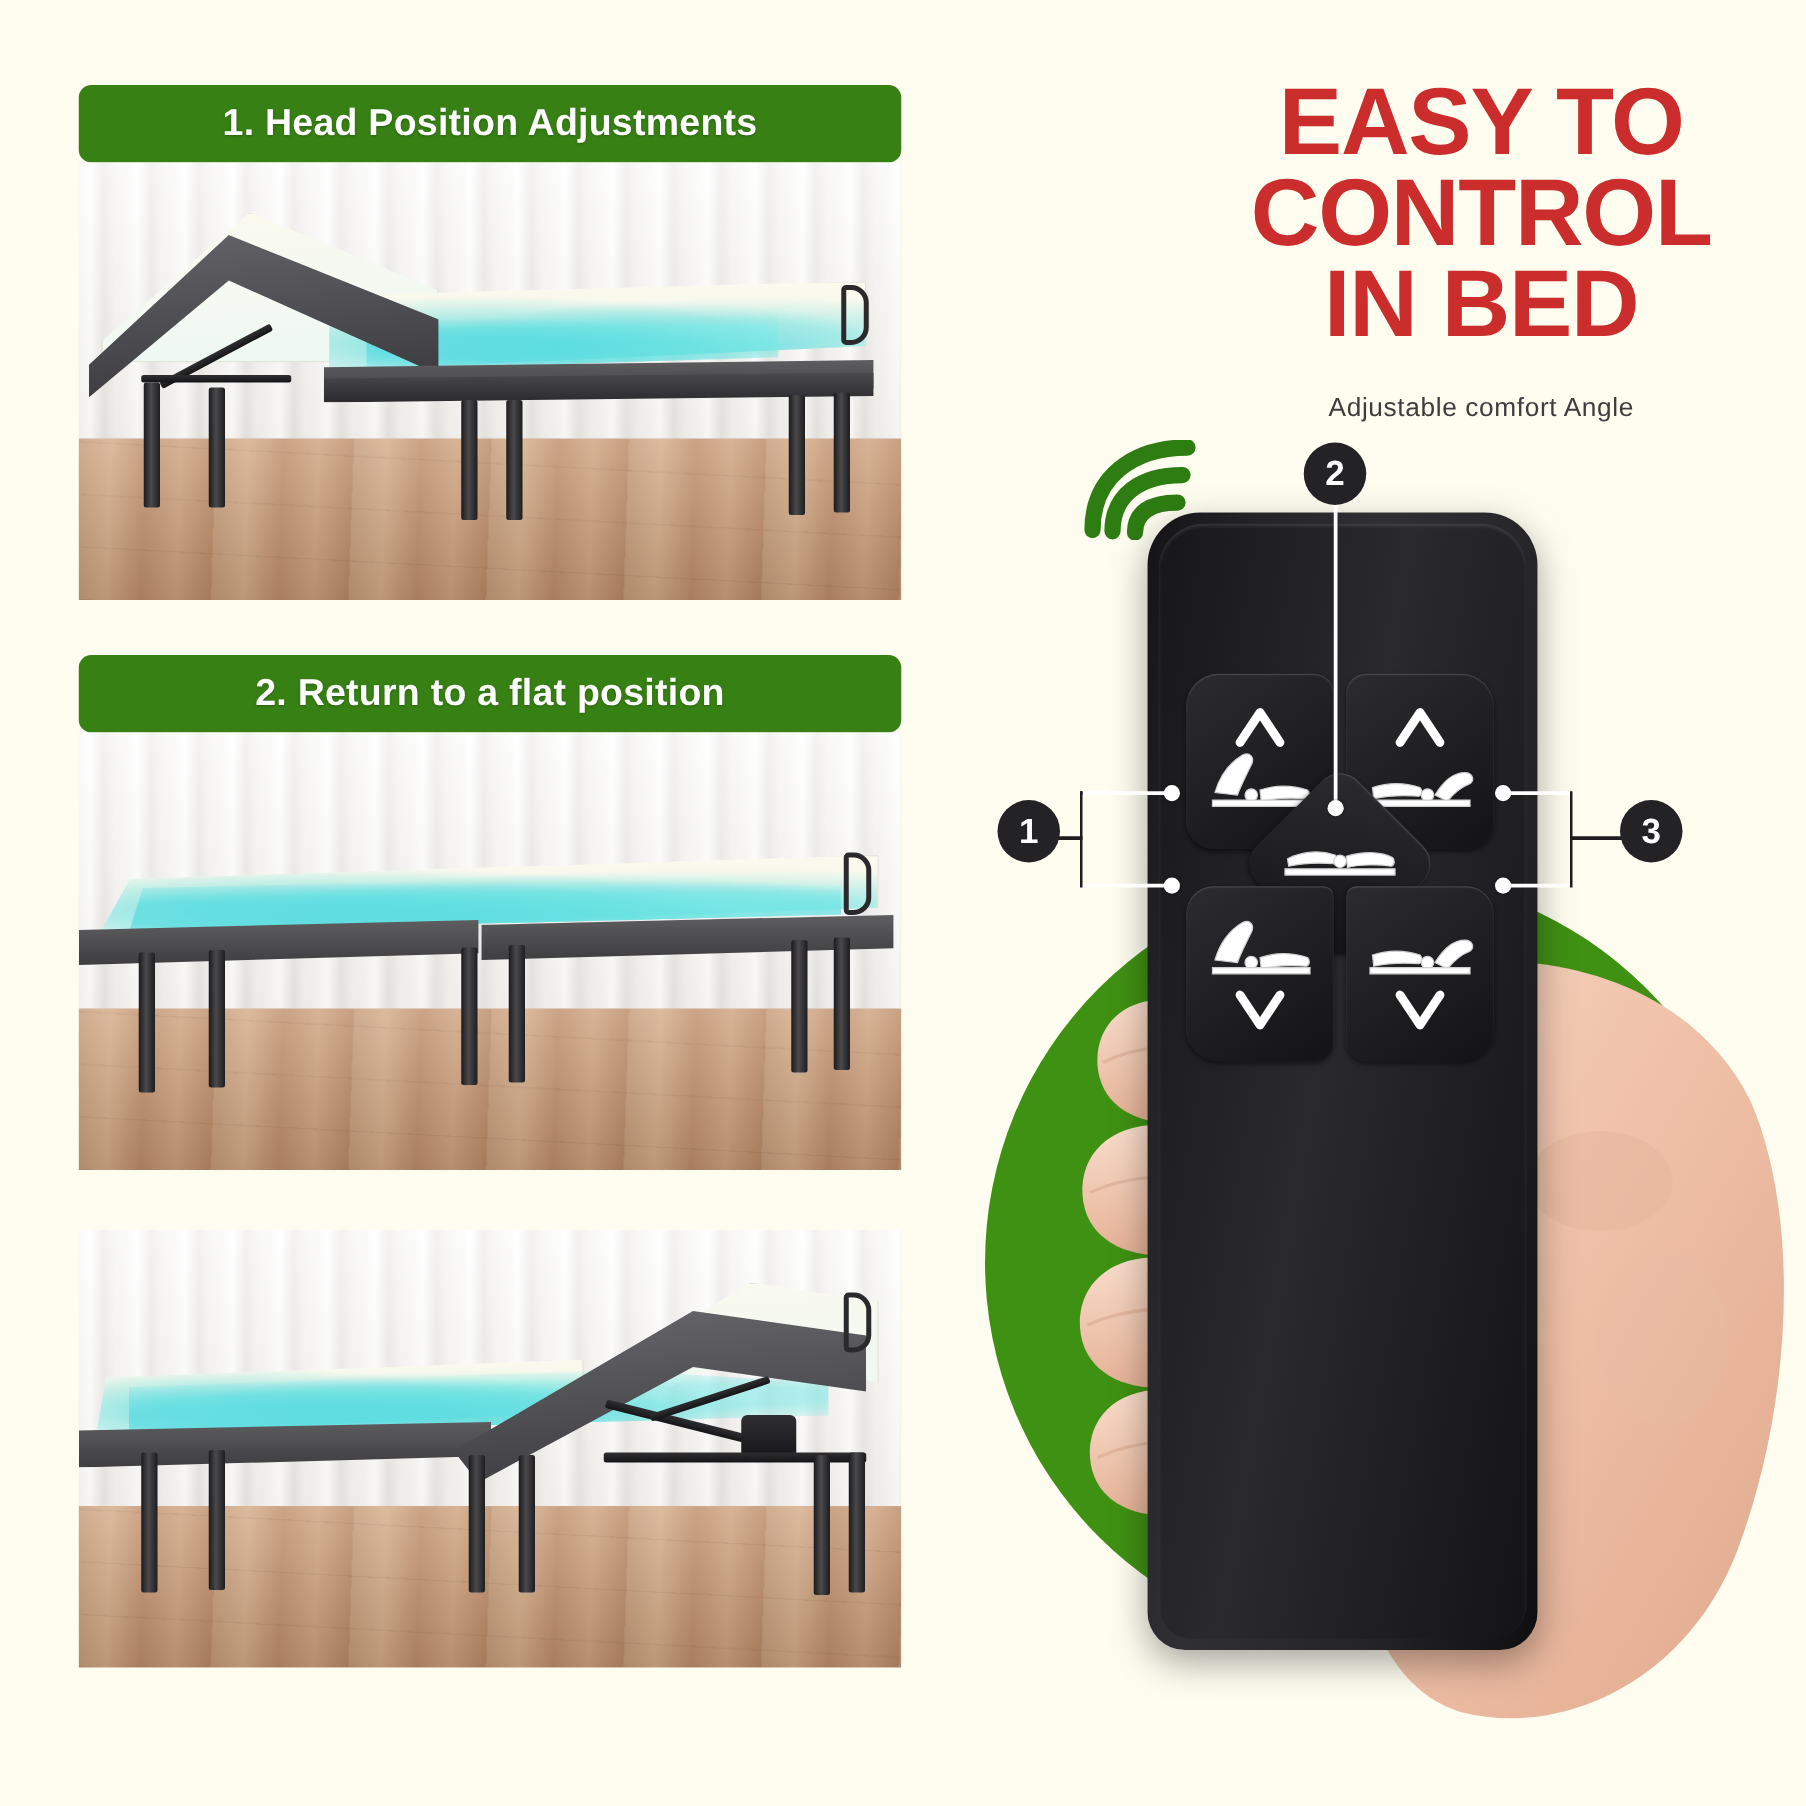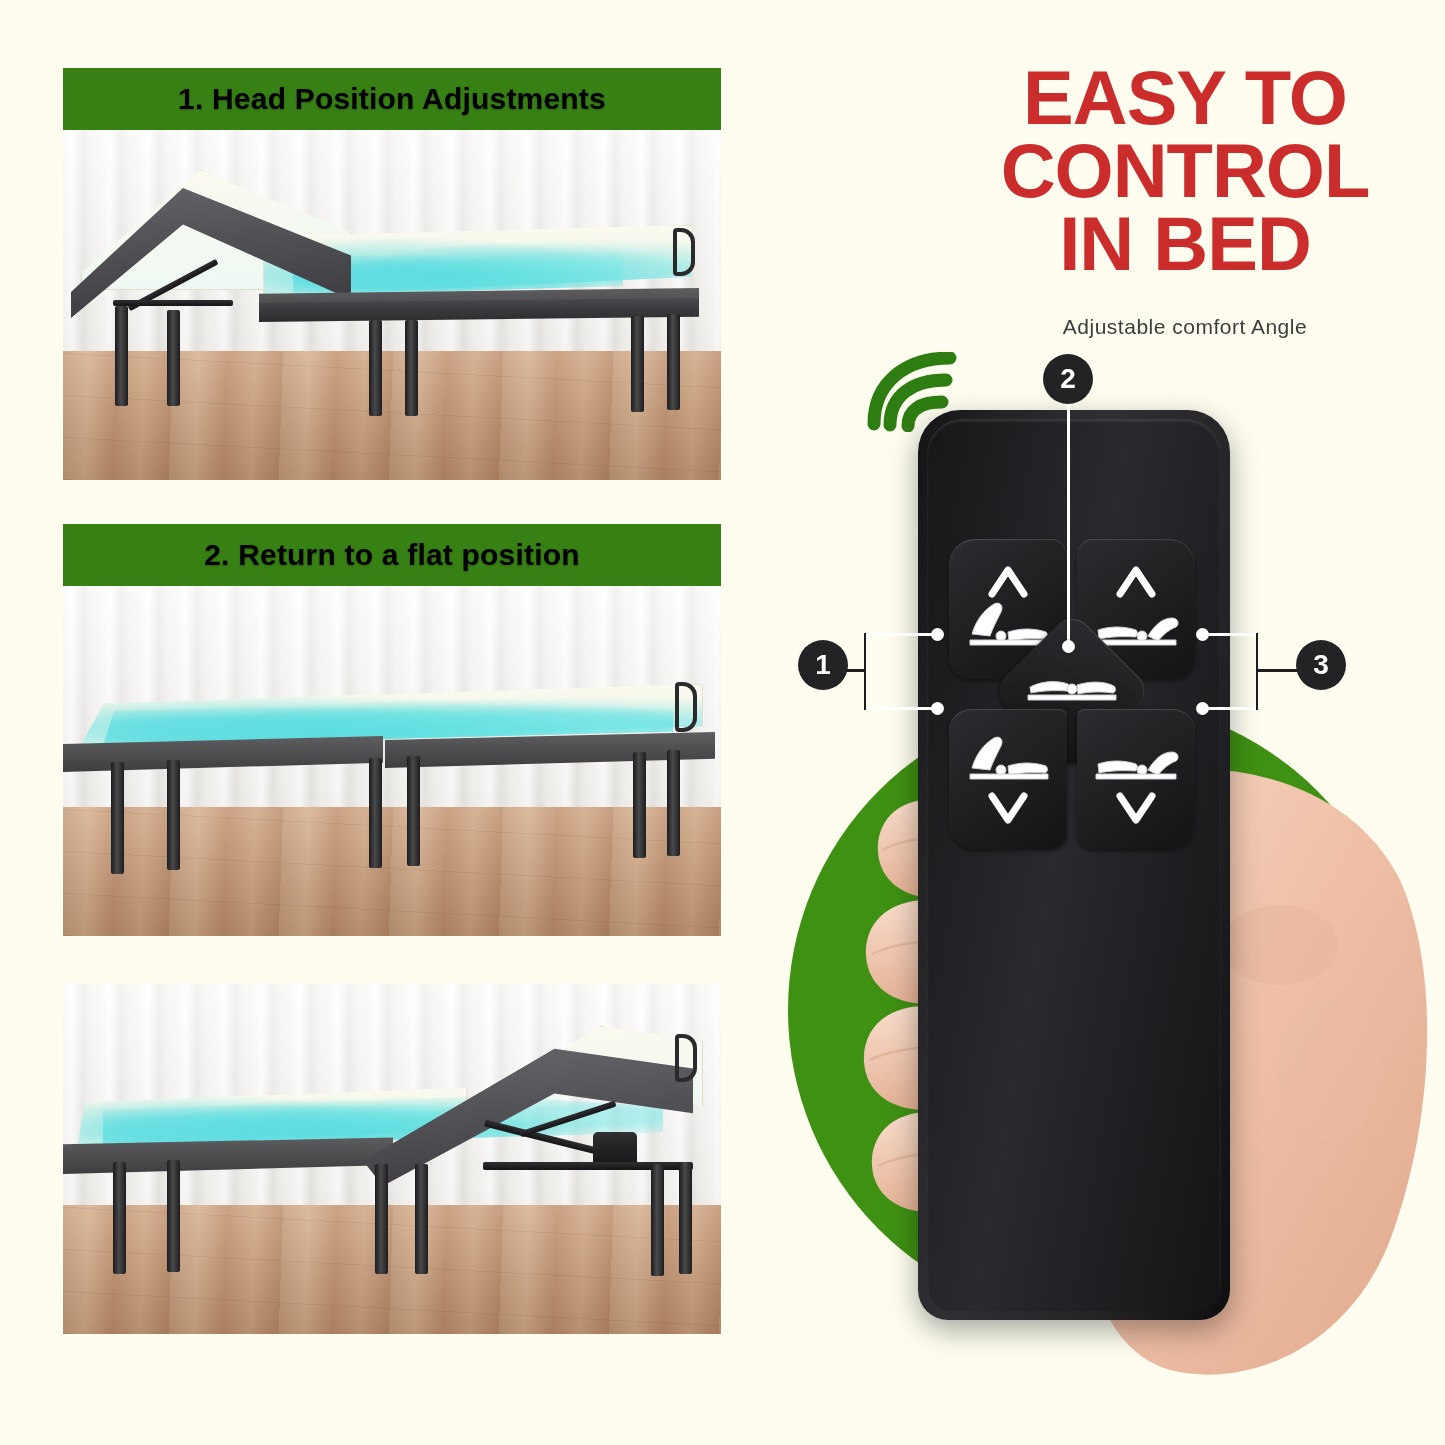--- a/index.html
+++ b/index.html
@@ -29,26 +29,27 @@
   #panel-1 { top: 68px;  height: 412px; }
   #panel-2 { top: 524px; height: 288px; }
   #panel-3 { top: 984px; height: 412px; }
 
   .panel-header {
     height: 62px;
     background: #378014;
     display: flex;
     align-items: center;
     justify-content: center;
-    color: #000000;
+    color: #ffffff;
     font-size: 30px;
     font-weight: bold;
     letter-spacing: .2px;
     text-shadow: 0 1px 2px rgba(0,0,0,.25);
     white-space: nowrap;
+    border-radius: 10px;
   }
 
   .panel-photo {
     position: relative;
     height: 350px;
     overflow: hidden;
     background: #efeeea;
   }
 
   

